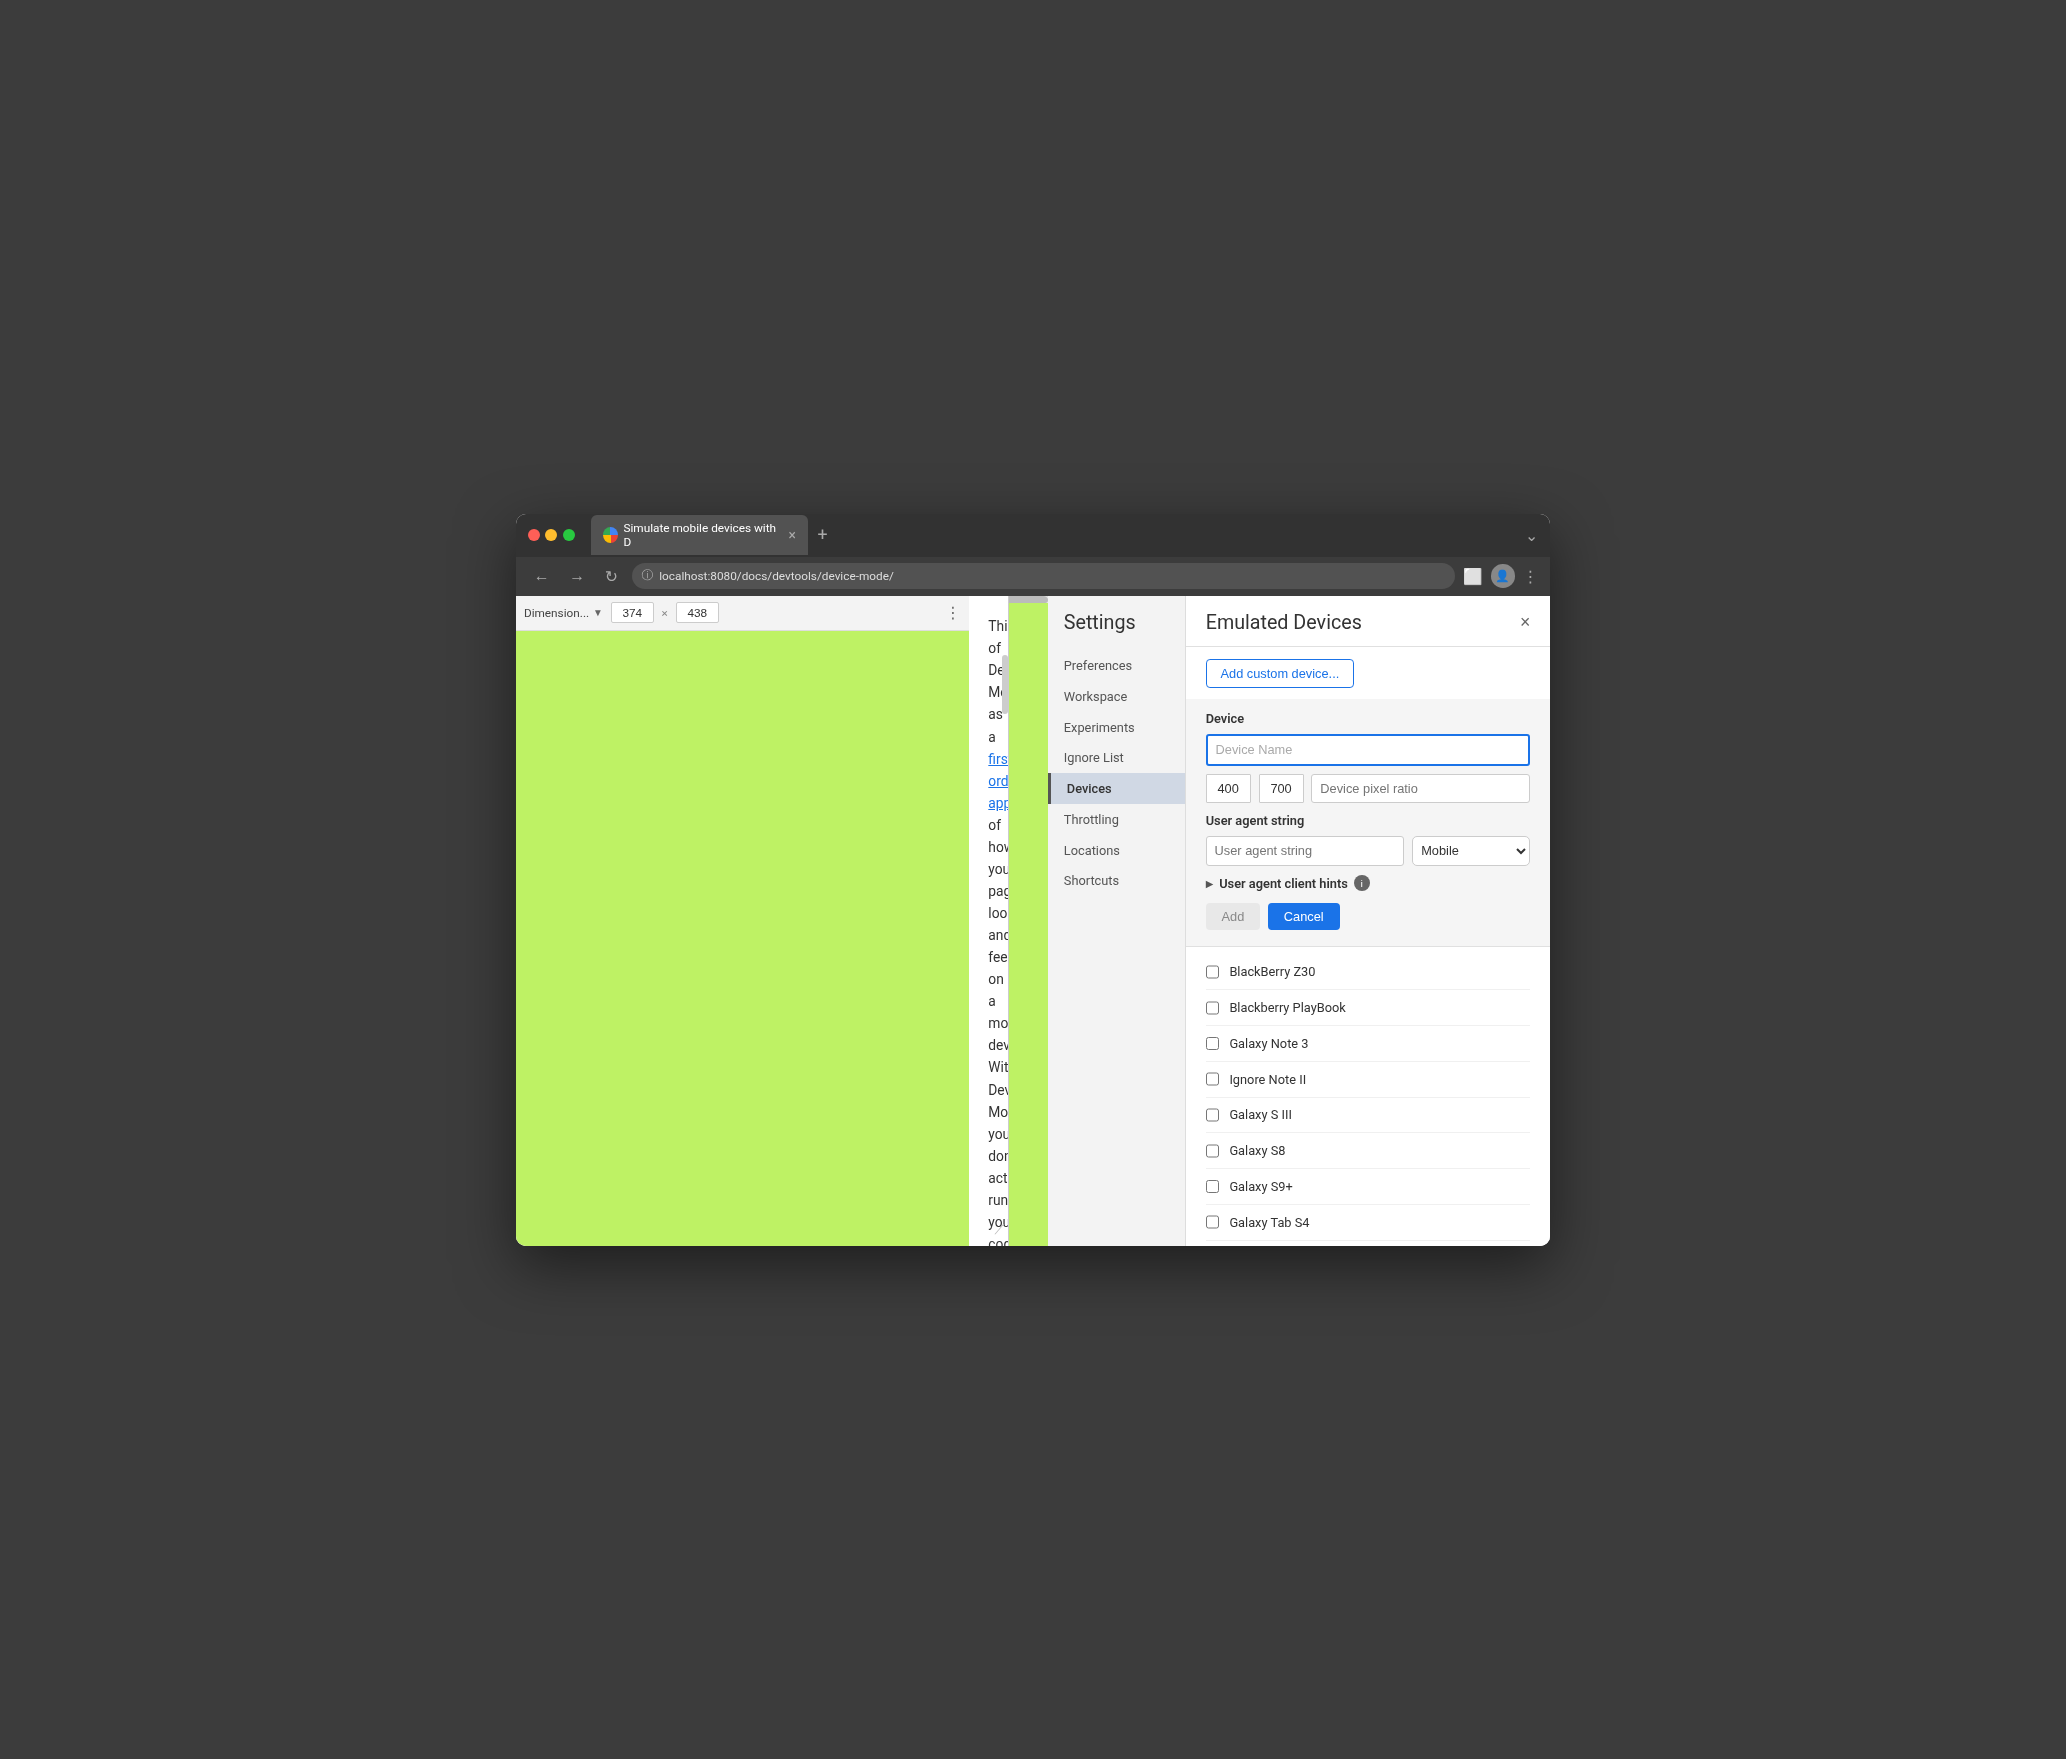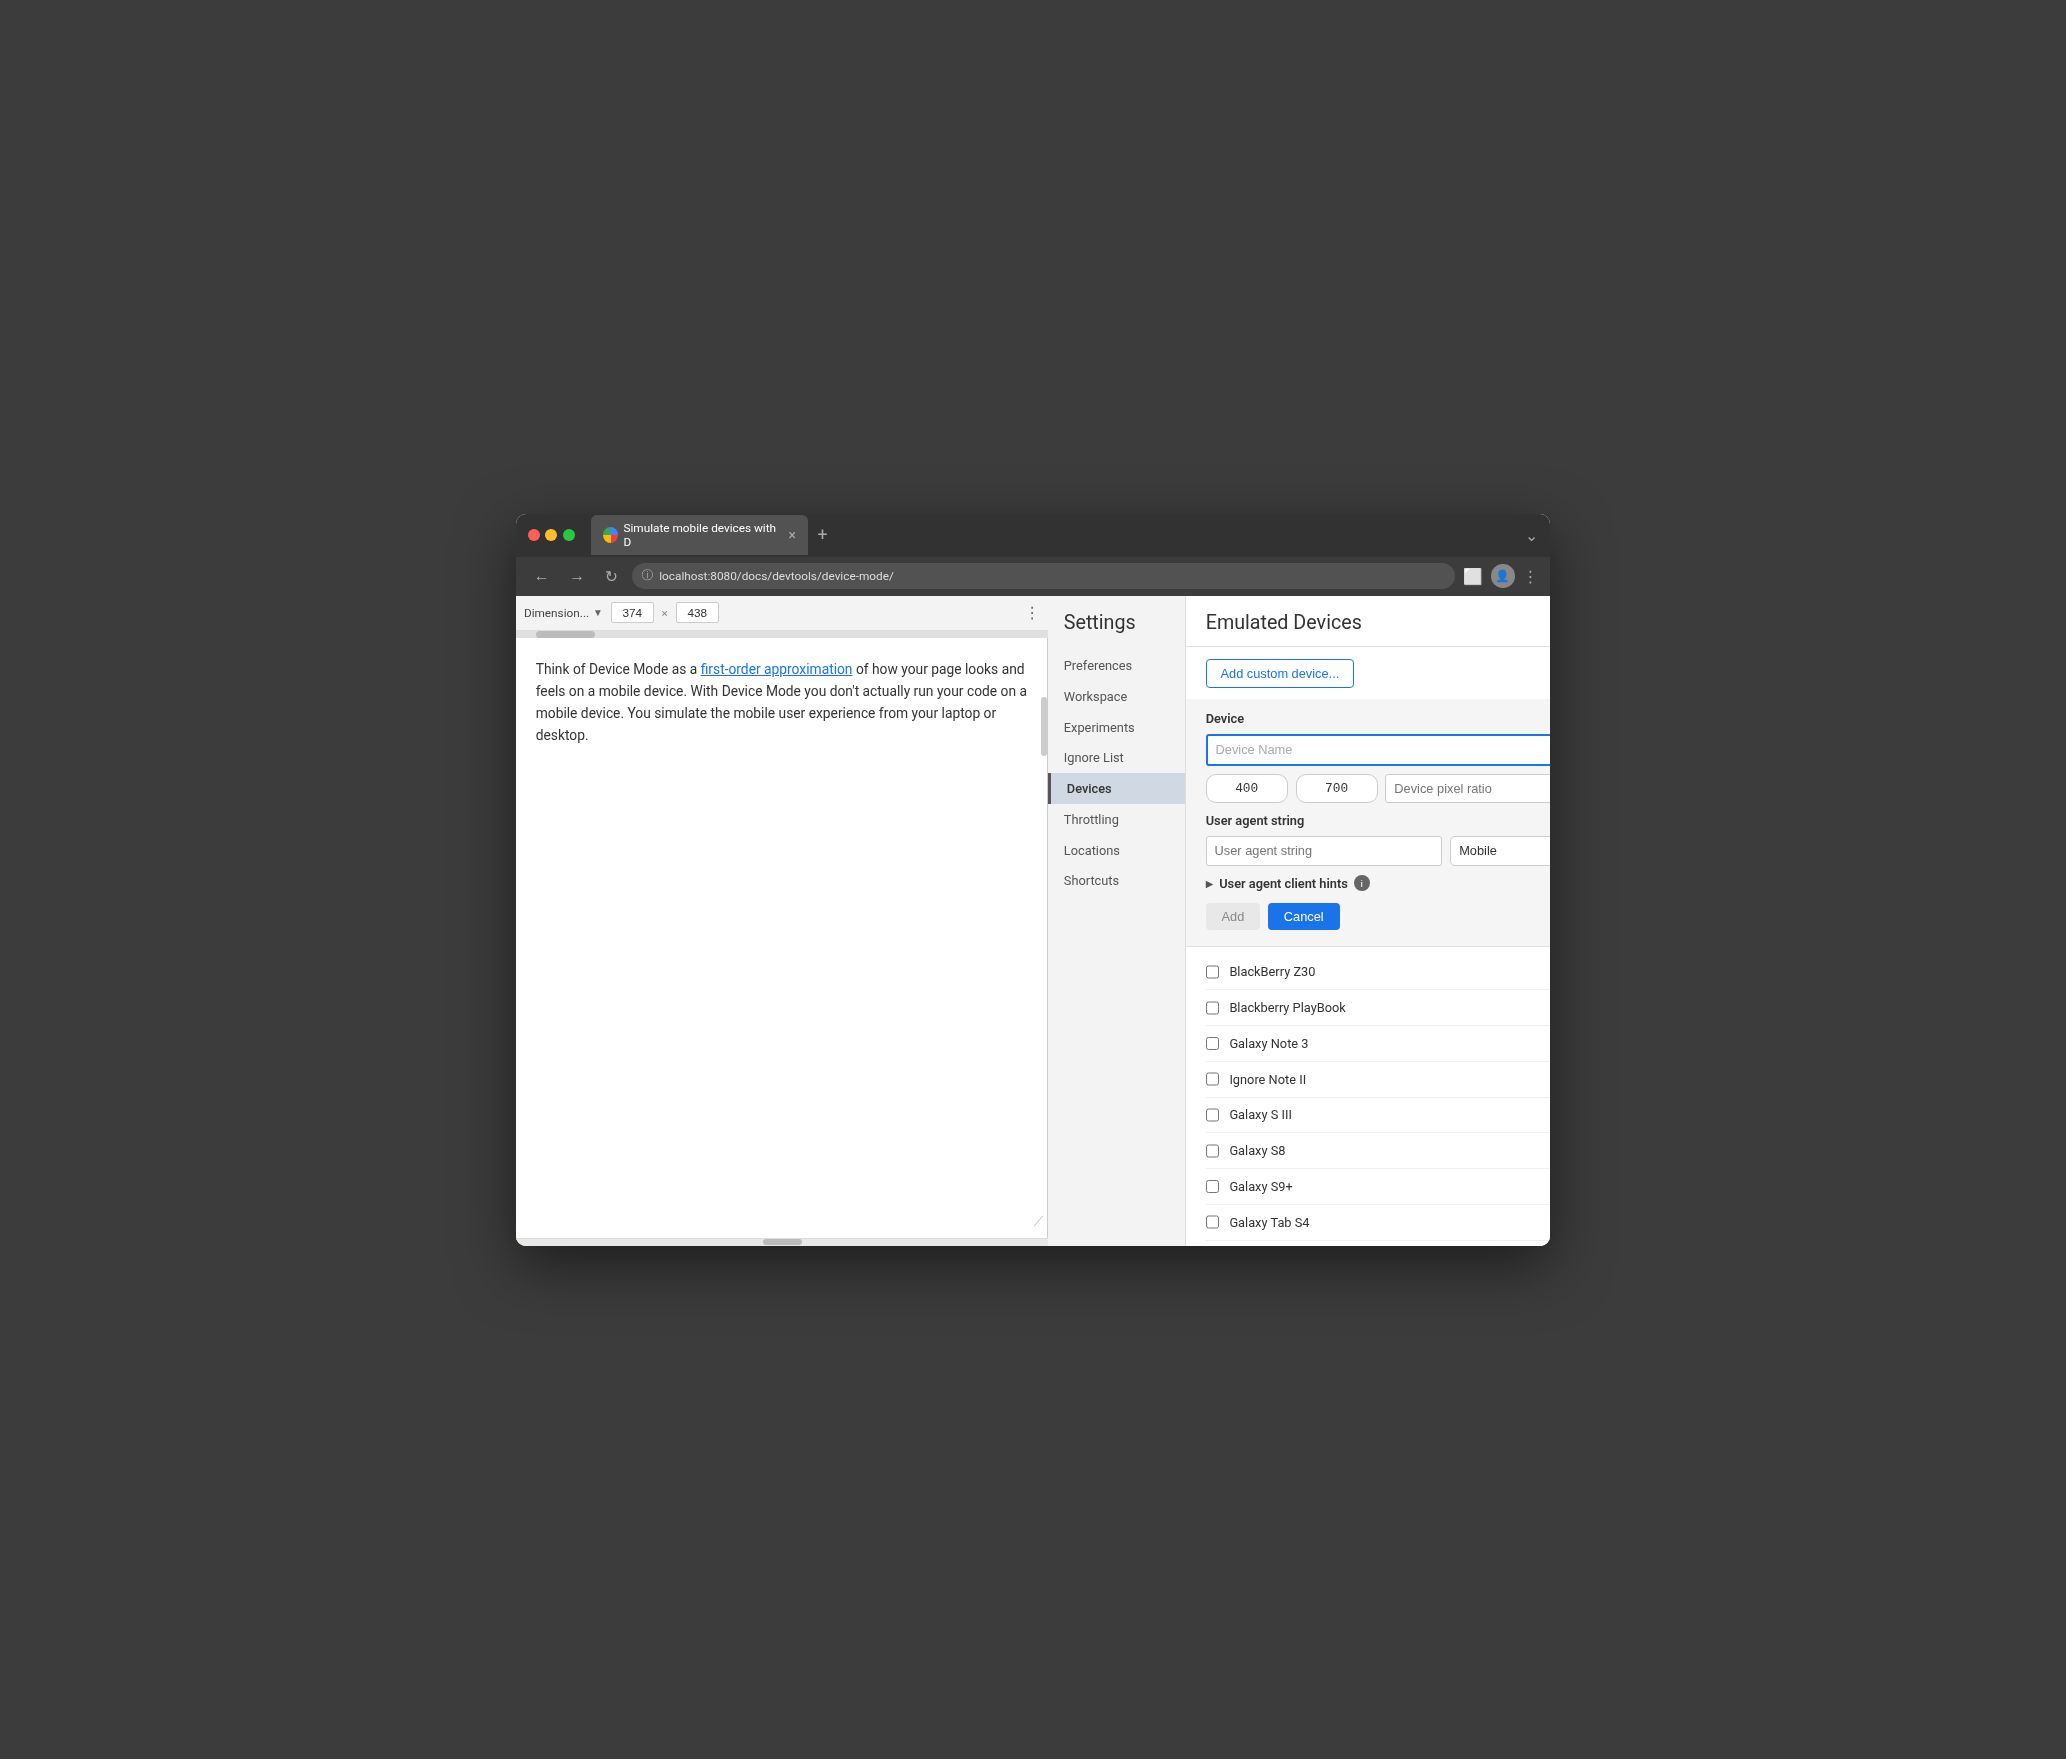--- a/index.html
+++ b/index.html
@@ -180,21 +180,21 @@
     }
     .toolbar-spacer { flex: 1; }
     .toolbar-more {
       color: #666;
       font-size: 15.8px;
       cursor: pointer;
     }
     
     .page-preview-container {
       display: flex;
-      flex-direction: column;
+      flex-direction: row;
       width: 532px;
       background: #bef264;
     }
     .scrollbar-top {
       height: 7.9px;
       background: #f3f3f3;
       border-bottom: 1px solid #ddd;
     }
     .scrollbar-track {
       width: 100%;
@@ -364,29 +364,28 @@
     }
     .device-name-input::placeholder {
       color: #aaa;
     }
     .device-dimensions-row {
       display: flex;
       gap: 7.9px;
       margin-bottom: 9.9px;
     }
     .device-dim-input {
-      width: 82px;
+      width: 45px;
       height: 29.6px;
       border: 1px solid #ccc;
-      border-radius: 10px;
+      border-radius: 1px;
       padding: 0 5.9px;
       font-size: 12.8px;
       color: #333;
       text-align: center;
-      font-family: Liberation Mono, monospace;
     }
     .device-pixel-input {
       flex: 1;
       height: 29.6px;
       border: 1px solid #ccc;
       border-radius: 3px;
       padding: 0 7.9px;
       font-size: 12.8px;
       color: #aaa;
     }

